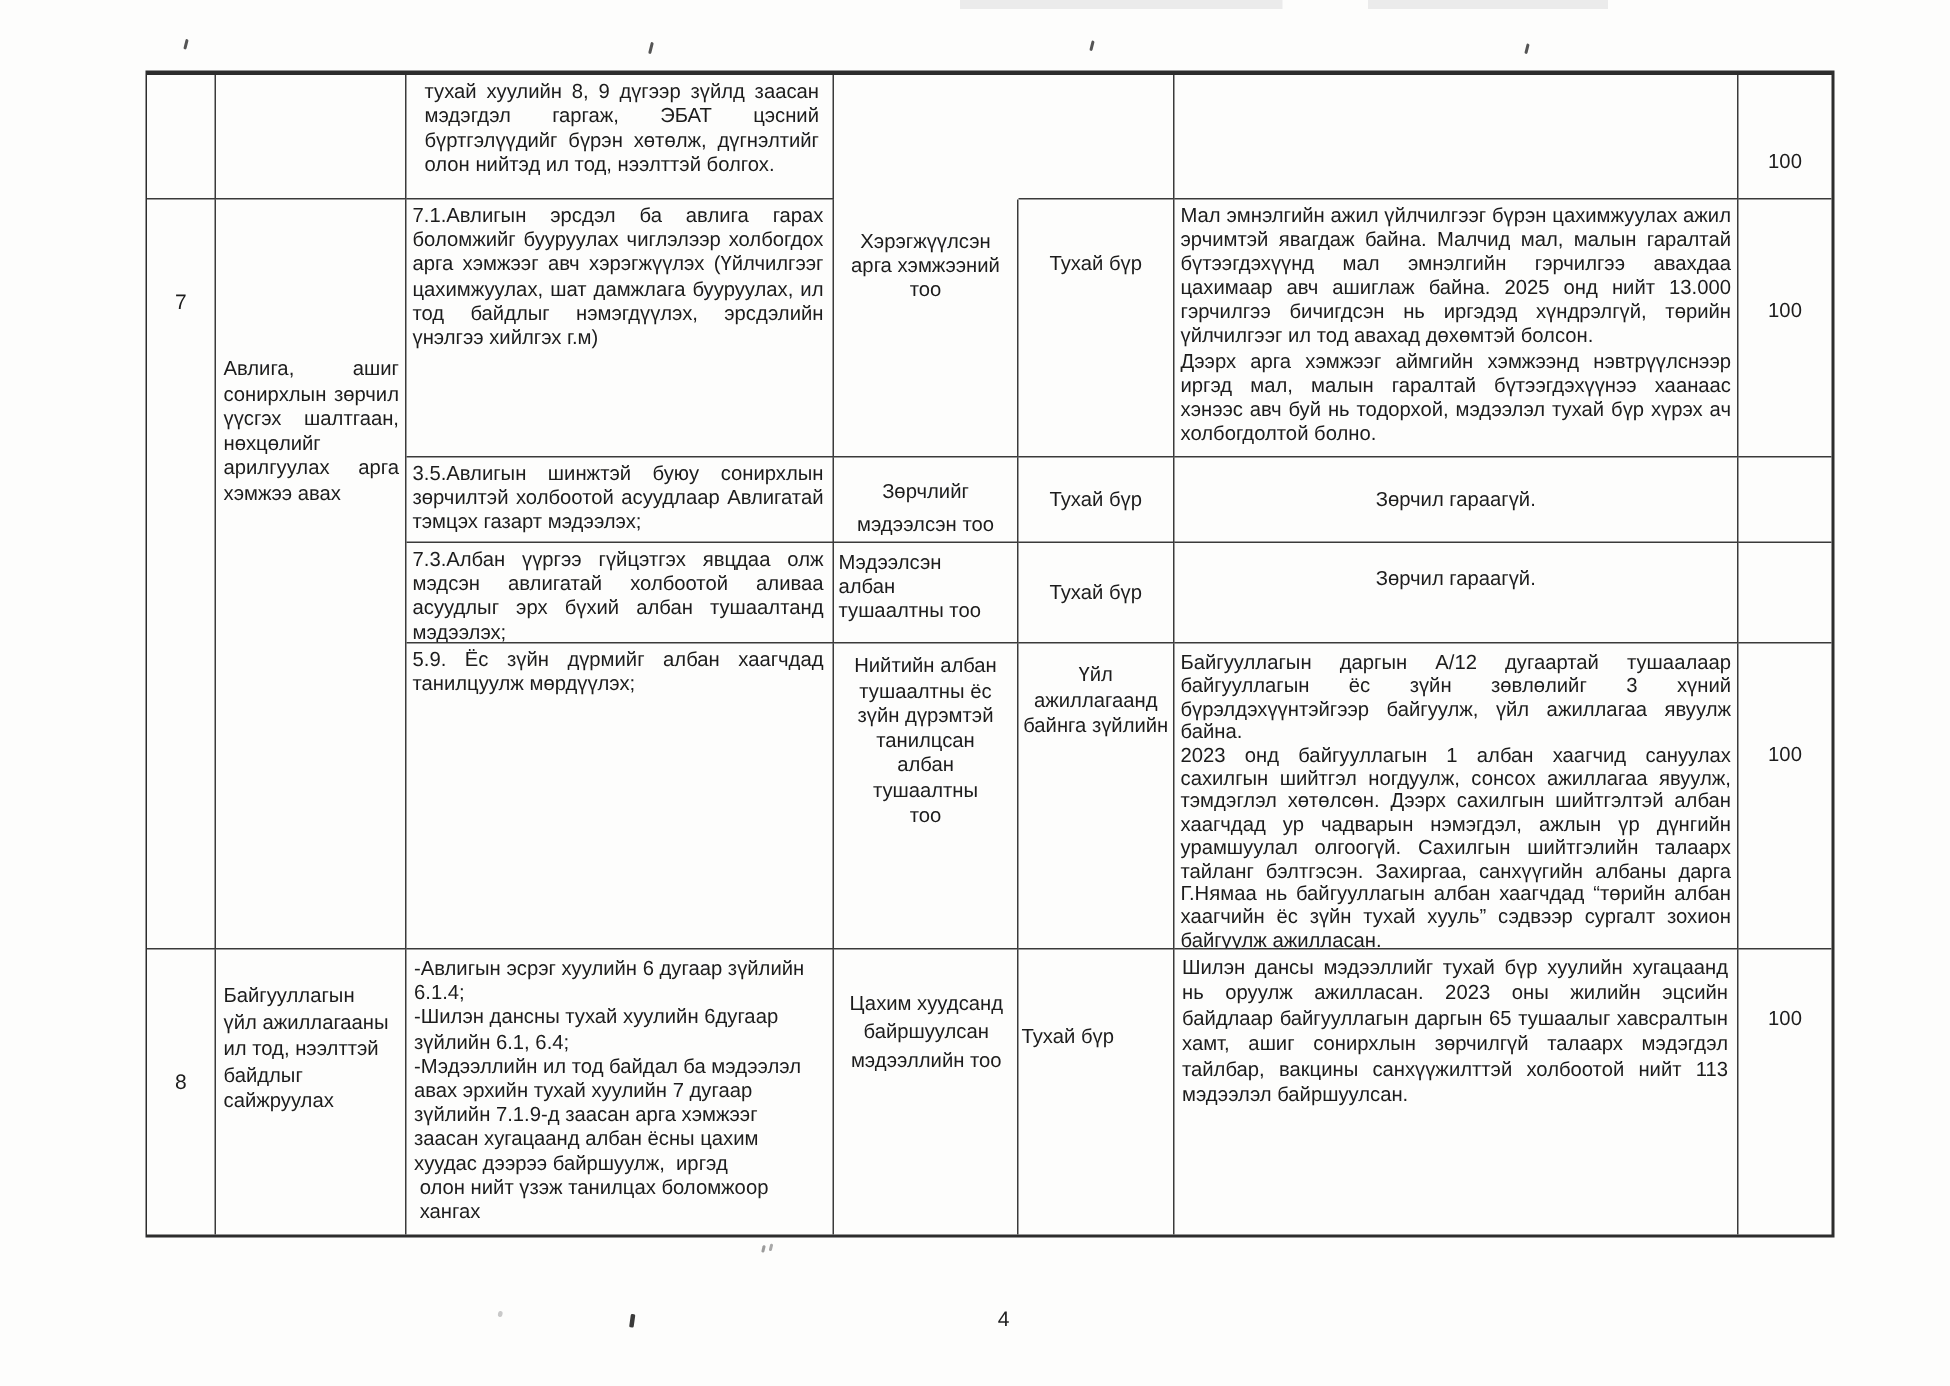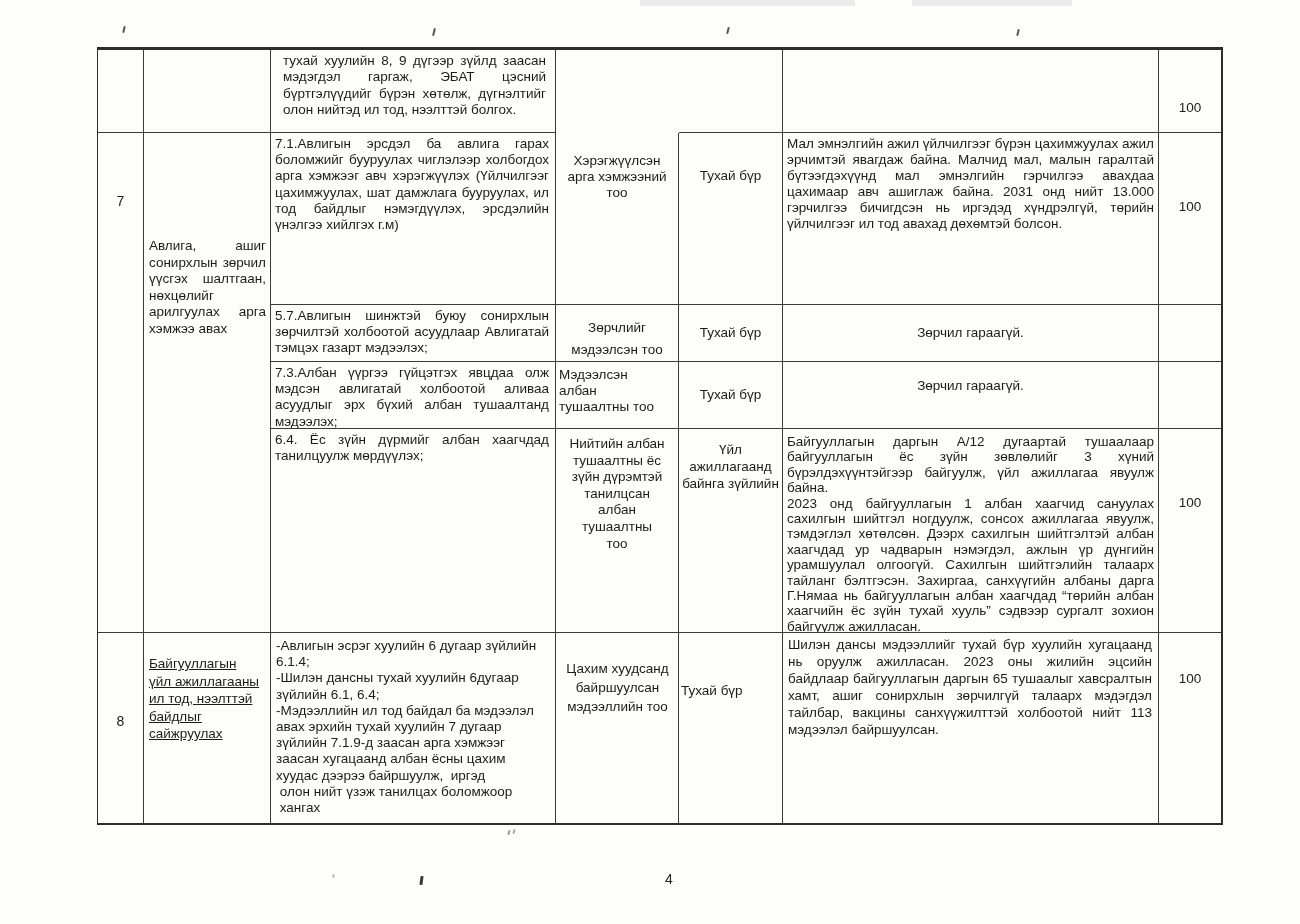--- a/index.html
+++ b/index.html
@@ -48,21 +48,21 @@
   .lastrow{border-bottom:none;}
 
   
   .g11{grid-area:1/1;} .g12{grid-area:1/2;} .g13{grid-area:1/3;} .g14{grid-area:1/4;}
   .g15{grid-area:1/5;} .g16{grid-area:1/6;} .g17{grid-area:1/7;}
   .gn7{grid-area:2/1/6/2;} .gc7{grid-area:2/2/6/3;}
   .g23{grid-area:2/3;} .g24{grid-area:2/4;} .g25{grid-area:2/5;} .g26{grid-area:2/6;} .g27{grid-area:2/7;}
   .g33{grid-area:3/3;} .g34{grid-area:3/4;} .g35{grid-area:3/5;} .g36{grid-area:3/6;} .g37{grid-area:3/7;}
   .g43{grid-area:4/3;} .g44{grid-area:4/4;} .g45{grid-area:4/5;} .g46{grid-area:4/6;} .g47{grid-area:4/7;}
   .g53{grid-area:5/3;} .g54{grid-area:5/4;} .g55{grid-area:5/5;} .g56{grid-area:5/6;} .g57{grid-area:5/7;}
-  .g61{grid-area:6/1;} .g62{grid-area:6/2;text-decoration:underline;} .g63{grid-area:6/3;} .g64{grid-area:6/4;}
+  .g61{grid-area:6/1;} .g62{grid-area:6/2;} .g63{grid-area:6/3;} .g64{grid-area:6/4;}
   .g65{grid-area:6/5;} .g66{grid-area:6/6;} .g67{grid-area:6/7;}
 
   
   .num{display:flex;justify-content:center;font-size:14px;}
   .num7{padding-top:60px;}
   .num8{padding-top:80px;}
   .cat{text-align:justify;padding:105px 4px 16px 5px;line-height:16.5px;}
   .cat8{white-space:pre-line;text-align:left;padding:22px 4px 0 5px;line-height:17.5px;}
 
   .act{text-align:justify;padding:3px 6px 0 4px;}
@@ -126,40 +126,41 @@
 
     <div class="c gn7 num num7">7</div>
     <div class="c gc7 cat">Авлига, ашиг сонирхлын зөрчил үүсгэх шалтгаан, нөхцөлийг арилгуулах арга хэмжээ авах</div>
 
     <div class="c g23 act">7.1.Авлигын эрсдэл ба авлига гарах боломжийг бууруулах чиглэлээр холбогдох арга хэмжээг авч хэрэгжүүлэх (Үйлчилгээг цахимжуулах, шат дамжлага бууруулах, ил тод байдлыг нэмэгдүүлэх, эрсдэлийн үнэлгээ хийлгэх г.м)</div>
     <div class="c g24 ind ind-71">Хэрэгжүүлсэн
 арга хэмжээний
 тоо</div>
     <div class="c g25 freq freq-71">Тухай бүр</div>
     <div class="c g26 res">
-      <p>Мал эмнэлгийн ажил үйлчилгээг бүрэн цахимжуулах ажил эрчимтэй явагдаж байна. Малчид мал, малын гаралтай бүтээгдэхүүнд мал эмнэлгийн гэрчилгээ авахдаа цахимаар авч ашиглаж байна. 2031 онд нийт 13.000 гэрчилгээ бичигдсэн нь иргэдэд хүндрэлгүй, төрийн үйлчилгээг ил тод авахад дөхөмтэй болсон.</p>
+      <p>Мал эмнэлгийн ажил үйлчилгээг бүрэн цахимжуулах ажил эрчимтэй явагдаж байна. Малчид мал, малын гаралтай бүтээгдэхүүнд мал эмнэлгийн гэрчилгээ авахдаа цахимаар авч ашиглаж байна. 2025 онд нийт 13.000 гэрчилгээ бичигдсэн нь иргэдэд хүндрэлгүй, төрийн үйлчилгээг ил тод авахад дөхөмтэй болсон.</p>
+      <p>Дээрх  арга хэмжээг аймгийн хэмжээнд нэвтрүүлснээр иргэд мал, малын гаралтай бүтээгдэхүүнээ хаанаас хэнээс авч буй нь тодорхой, мэдээлэл тухай бүр хүрэх ач холбогдолтой болно.</p>
     </div>
     <div class="c g27 lastcol score score-71">100</div>
 
-    <div class="c g33 act">5.7.Авлигын шинжтэй буюу сонирхлын зөрчилтэй холбоотой асуудлаар Авлигатай тэмцэх газарт мэдээлэх;</div>
+    <div class="c g33 act">3.5.Авлигын шинжтэй буюу сонирхлын зөрчилтэй холбоотой асуудлаар Авлигатай тэмцэх газарт мэдээлэх;</div>
     <div class="c g34 ind ind-72">Зөрчлийг
 мэдээлсэн тоо</div>
     <div class="c g35 freq freq-72">Тухай бүр</div>
     <div class="c g36 res-72">Зөрчил гараагүй.</div>
     <div class="c g37 lastcol score"></div>
 
     <div class="c g43 act">7.3.Албан үүргээ гүйцэтгэх явцдаа олж мэдсэн авлигатай холбоотой аливаа асуудлыг эрх бүхий албан тушаалтанд мэдээлэх;</div>
     <div class="c g44 ind ind-73">Мэдээлсэн
 албан
 тушаалтны тоо</div>
     <div class="c g45 freq freq-73">Тухай бүр</div>
     <div class="c g46 res-73">Зөрчил гараагүй.</div>
     <div class="c g47 lastcol score"></div>
 
-    <div class="c g53 act">6.4. Ёс зүйн дүрмийг албан хаагчдад танилцуулж мөрдүүлэх;</div>
+    <div class="c g53 act">5.9. Ёс зүйн дүрмийг албан хаагчдад танилцуулж мөрдүүлэх;</div>
     <div class="c g54 ind ind-74">Нийтийн албан
 тушаалтны ёс
 зүйн дүрэмтэй
 танилцсан
 албан
 тушаалтны
 тоо</div>
     <div class="c g55 freq freq-74">Үйл
 ажиллагаанд
 байнга зүйлийн</div>

